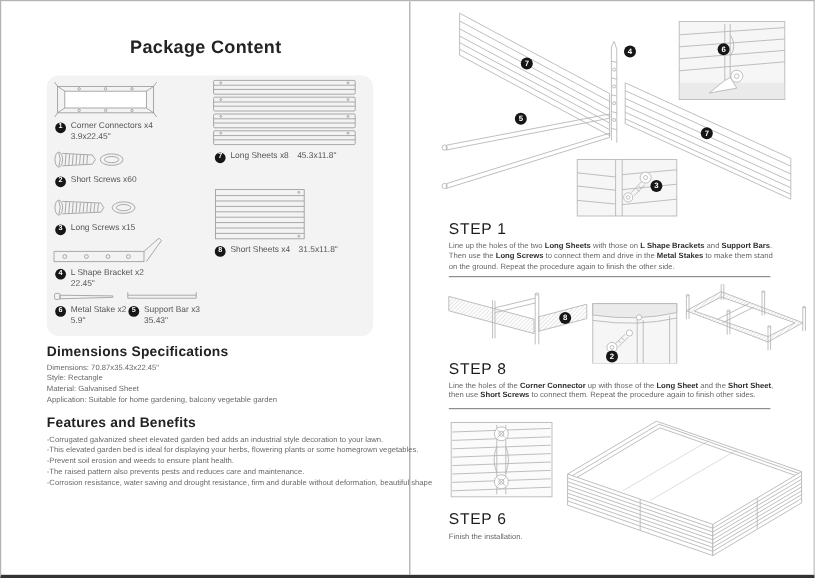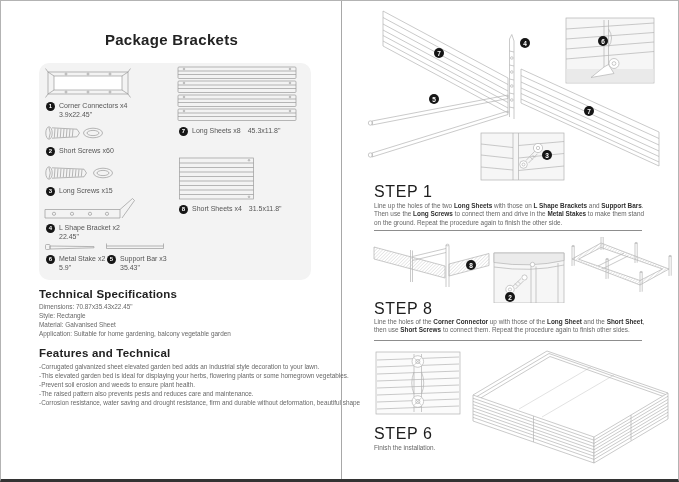--- a/index.html
+++ b/index.html
@@ -22,37 +22,37 @@
     font-size:6px;font-weight:bold;line-height:9px;}
   .pkg-item{position:absolute;display:flex;gap:4px;align-items:flex-start;}
   .pkg-text{display:flex;flex-direction:column;gap:1px;}
   .pkg-item.inline .pkg-text{flex-direction:row;gap:7px;}
   .pkg-label,.pkg-dim{font-size:7px;color:#565656;line-height:8px;white-space:nowrap;}
 
   .section-h{font-size:11.5px;font-weight:bold;color:#222;letter-spacing:.2px;}
   .spec-lines,.feat-lines{width:300px;}
   .spec-lines div,.feat-lines div{font-size:6.4px;color:#686868;line-height:8.9px;white-space:nowrap;}
 
-  .step-h{font-size:16px;color:#1d1d1d;font-weight:500;letter-spacing:.6px;}
+  .step-h{font-size:13px;color:#1d1d1d;font-weight:500;letter-spacing:.6px;}
   .step-body{font-size:6.4px;color:#666;line-height:8.4px;width:272px;}
   .step-body b{color:#2f2f2f;font-weight:bold;}
 
   .diagram{position:absolute;}
   .dbadge{position:absolute;width:10px;height:10px;border-radius:50%;background:#161616;color:#fff;
     font-size:6.5px;font-weight:bold;display:flex;align-items:center;justify-content:center;
     transform:translate(-50%,-50%);}
   svg{display:block;}
 </style>
 </head>
 <body>
 
 <div class="page">
   <div class="vdivider"></div>
 
-  <div class="abs page-title">Package Brackets</div>
+  <div class="abs page-title">Package Content</div>
 
   <div class="abs panel">
 
     <svg class="abs" style="left:5px;top:4px" width="88" height="32" viewBox="0 0 88 32">
       <g stroke="#9a9a9a" stroke-width="0.7" fill="none">
         <rect x="4" y="5" width="80" height="22"></rect>
           <rect x="10" y="9" width="68" height="14" fill="#fff"></rect>
         <path d="M4,5 L10,9 M84,5 L78,9 M84,27 L78,23 M4,27 L10,23 M4,5 L1.5,1.5 M84,5 L86.5,1.5 M4,27 L1.5,30.5 M84,27 L86.5,30.5"></path>
         <circle cx="22" cy="7" r="1"></circle>
           <circle cx="44" cy="7" r="1"></circle>
@@ -200,29 +200,29 @@
     </svg>
     <div class="pkg-item inline" style="left:140px;top:142px">
       <span class="nbadge">8</span>
       <span class="pkg-text">
         <span class="pkg-label">Short Sheets x4</span>
         <span class="pkg-dim">31.5x11.8"</span>
       </span>
     </div>
   </div>
 
-  <div class="abs section-h" style="left:38px;top:287px">Technical Specifications</div>
+  <div class="abs section-h" style="left:38px;top:287px">Dimensions Specifications</div>
   <div class="abs spec-lines" style="left:38px;top:302px">
     <div>Dimensions: 70.87x35.43x22.45"</div>
     <div>Style: Rectangle</div>
     <div>Material: Galvanised Sheet</div>
     <div>Application: Suitable for home gardening, balcony vegetable garden</div>
   </div>
 
-  <div class="abs section-h" style="left:38px;top:346px">Features and Technical</div>
+  <div class="abs section-h" style="left:38px;top:346px">Features and Benefits</div>
   <div class="abs feat-lines" style="left:38px;top:362px">
     <div>-Corrugated galvanized sheet elevated garden bed adds an industrial style decoration to your lawn.</div>
     <div>-This elevated garden bed is ideal for displaying your herbs, flowering plants or some homegrown vegetables.</div>
     <div>-Prevent soil erosion and weeds to ensure plant health.</div>
     <div>-The raised pattern also prevents pests and reduces care and maintenance.</div>
     <div>-Corrosion resistance, water saving and drought resistance, firm and durable without deformation, beautiful shape</div>
   </div>
 
   <div class="diagram" style="left:360px;top:2px;width:319px;height:178px">
     <svg width="319" height="178" viewBox="0 0 319 178">

